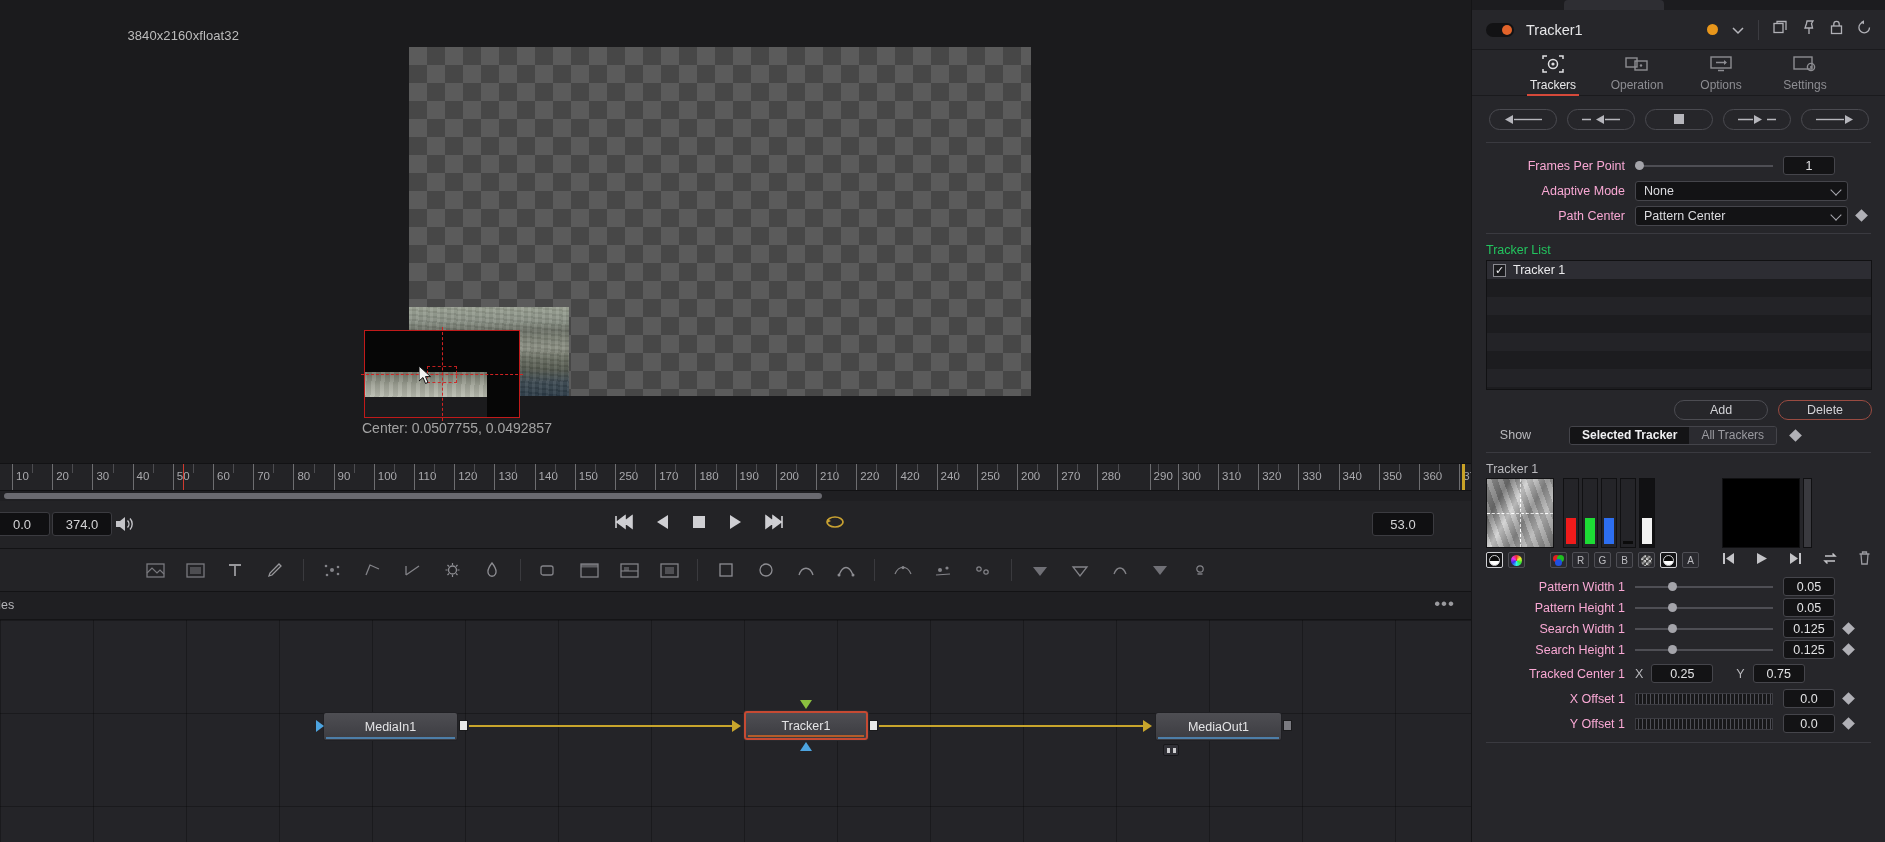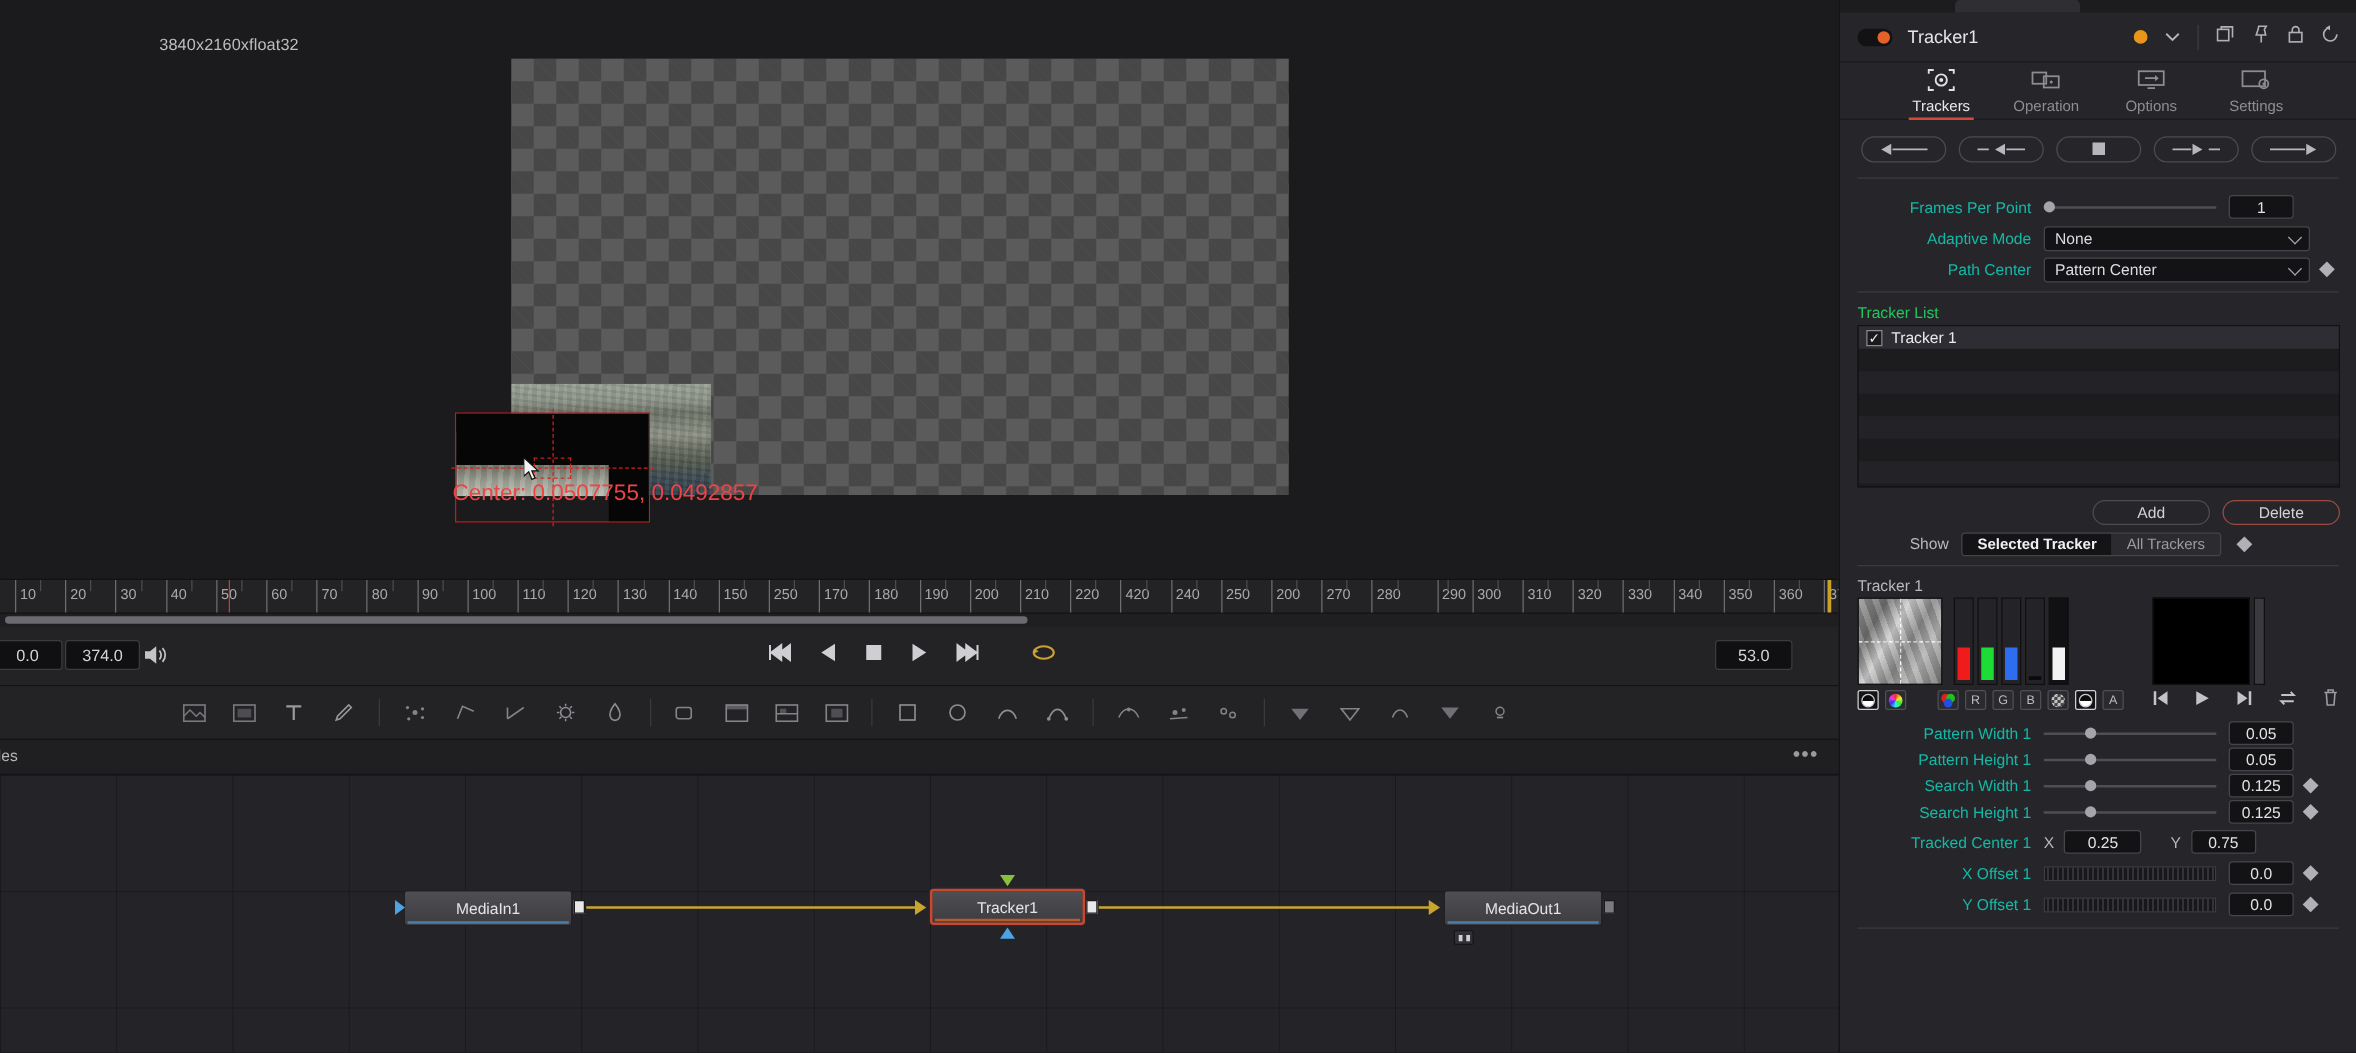--- a/index.html
+++ b/index.html
@@ -87,22 +87,22 @@
   #tracker-overlay .hdash {
     position: absolute; top: 50%; left: -4px; right: -4px;
     border-top: 1px dashed #d12222;
   }
   #tracker-overlay .inner {
     position: absolute; left: 50%; top: 50%;
     width: 30px; height: 17px; margin-left: -15px; margin-top: -8px;
     border: 1px dashed rgba(209,34,34,.9);
   }
   #tracker-center-label {
-    position: absolute; left: 362px; top: 384px;
-    font-size: 18px; color: #ef4444; white-space: nowrap;
+    position: absolute; left: 362px; top: 420px;
+    font-size: 14px; color: #a3a3a3; white-space: nowrap;
   }
   #cursor-arrow {
     position: absolute; left: 419px; top: 366px;
     width: 0; height: 0;
   }
   #cursor-arrow svg { display:block; }
 
   
   #ruler {
     position: absolute; left: 0; top: 463px; width: 1471px; height: 28px;
@@ -298,21 +298,21 @@
     display: flex; align-items: center; justify-content: center;
   }
   .divline { position: absolute; left: 14px; right: 14px; height: 1px; background: #3a3a40; }
 
   .row {
     position: absolute; left: 0; width: 414px; height: 21px;
     display: flex; align-items: center;
   }
   .row .rlabel {
     width: 163px; text-align: right; padding-right: 10px;
-    font-size: 12.5px; color: #14b8a6; white-space: nowrap;
+    font-size: 12.5px; color: #f9a8d4; white-space: nowrap;
   }
   .slider {
     position: relative; width: 138px; height: 14px; display: flex; align-items: center;
   }
   .slider .track { position: absolute; left: 0; right: 0; height: 2px; background: #4e4e54; }
   .slider .knob { position: absolute; width: 9px; height: 9px; border-radius: 50%; background: #a4a4aa; }
   .slider.ticks .track {
     height: 12px; background: #18181a; border: 1px solid #3c3c42;
     background-image: repeating-linear-gradient(90deg, #4f4f56 0 1px, transparent 1px 4px);
     background-position: 2px 0; background-repeat: repeat;
@@ -354,21 +354,21 @@
     width: 13px; height: 13px; border: 1px solid #8a8a90; margin-right: 7px;
     display: flex; align-items: center; justify-content: center;
     font-size: 11px; color: #f0f0f2; background: #1a1a1d;
   }
 
   #addrow { position: absolute; left: 0; top: 359px; width: 414px; height: 22px; display: flex; justify-content: flex-end; padding-right: 14px; gap: 10px; }
   .wbtn { width: 94px; height: 20px; border: 1px solid #4c4c52; border-radius: 10px; display: flex; align-items: center; justify-content: center; font-size: 12.5px; color: #d2d2d6; }
   .wbtn.danger { border-color: #9a4b41; }
 
   #showrow { position: absolute; left: 0; top: 384px; width: 414px; height: 20px; display: flex; align-items: center; }
-  #showrow .rlabel { width: 97px; text-align: right; padding-right: 10px; font-size: 12.5px; color: #b9b9bd; }
+  #showrow .rlabel { width: 97px; text-align: center; padding-right: 10px; font-size: 12.5px; color: #b9b9bd; }
   .segctl { display: flex; border: 1px solid #44444a; border-radius: 3px; overflow: hidden; height: 19px; }
   .segctl .seg { padding: 0 12px; font-size: 12px; display: flex; align-items: center; color: #9b9ba0; background: #2b2b30; }
   .segctl .seg.on { background: #141416; color: #f0f0f2; font-weight: bold; }
 
   #tracker1-label { position: absolute; left: 14px; top: 414px; font-size: 12.5px; color: #b9b9bd; }
 
   
   #prev-pattern {
     position: absolute; left: 14px; top: 432px; width: 68px; height: 70px;
     background: linear-gradient(120deg,#9a9a9a 0%, #6f6f6f 22%, #cfcfcf 40%, #8a8a8a 58%, #b5b5b5 74%, #757575 100%);

